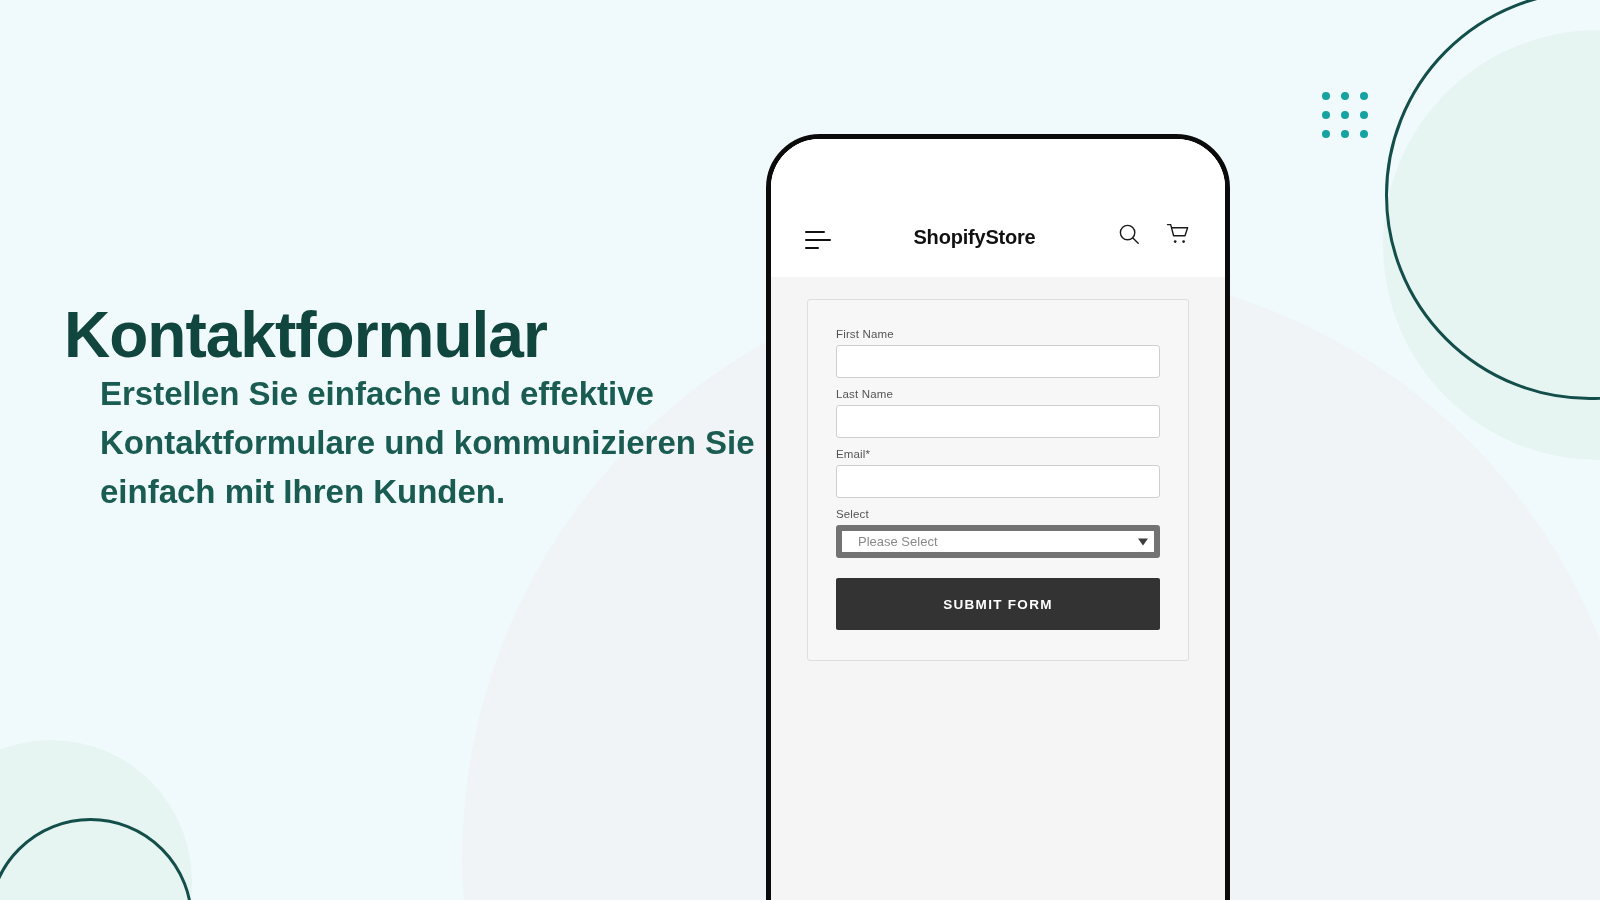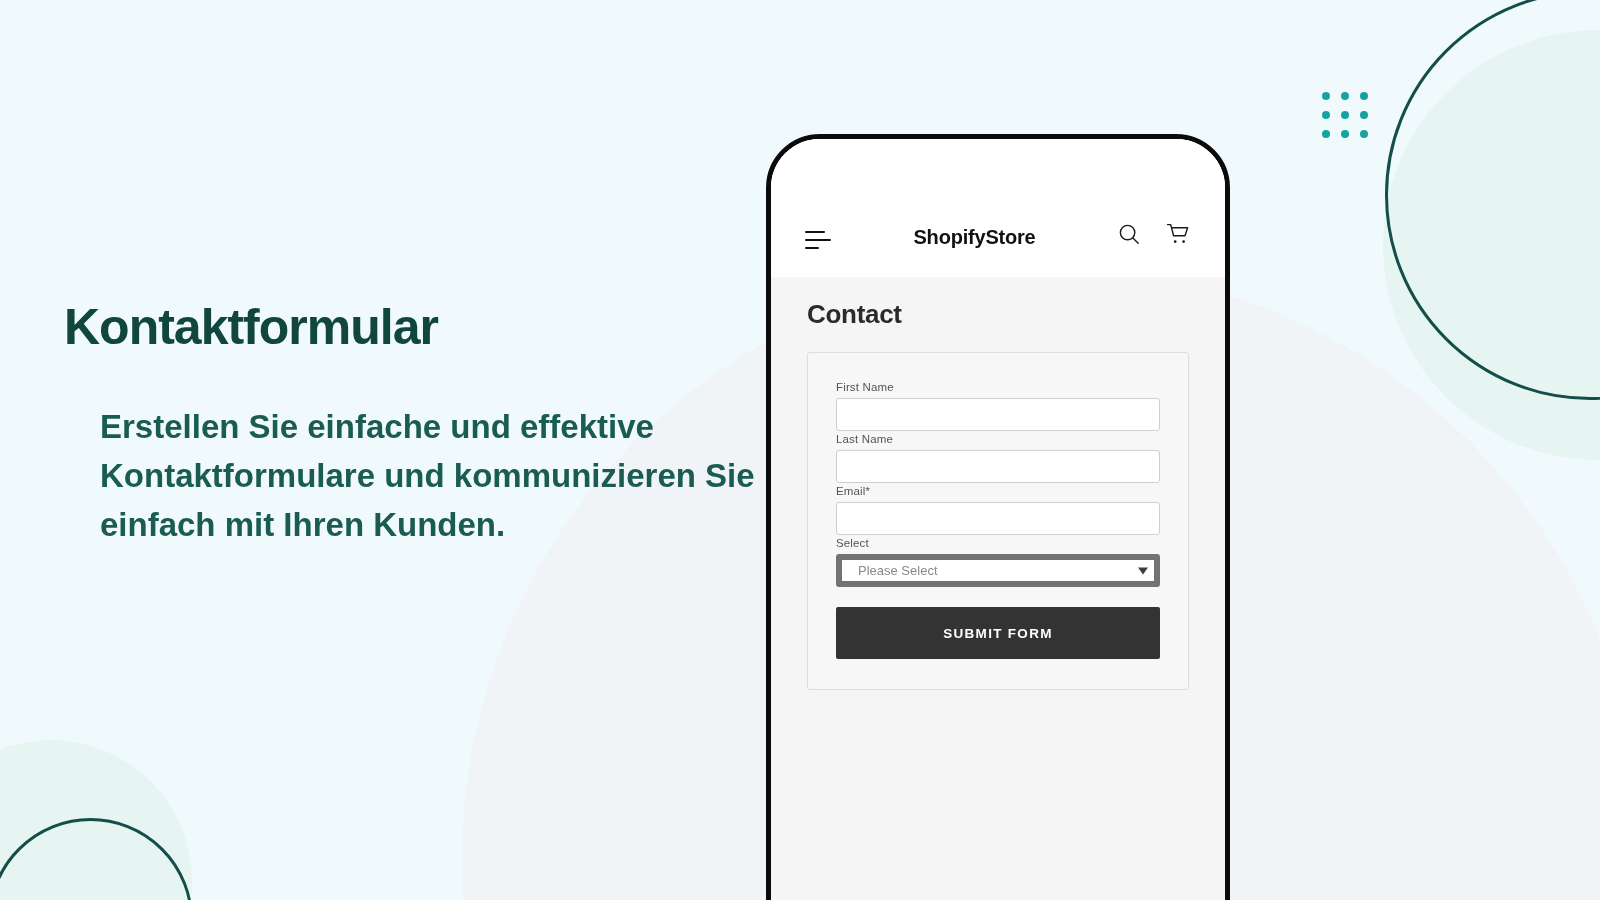--- a/index.html
+++ b/index.html
@@ -101,26 +101,25 @@
 
   
   .hero {
     position: absolute;
     left: 64px;
     top: 300px;
     width: 700px;
     z-index: 3;
   }
   .hero-title {
-    font-size: 50px;
+    font-size: 64px;
     font-weight: 800;
     color: #11463f;
     letter-spacing: -1px;
     line-height: 1.1;
-    margin-bottom: 48px;
   }
   .hero-sub {
     font-size: 33px;
     font-weight: 700;
     color: #1a5c52;
     line-height: 1.48;
     max-width: 690px;
     margin-left: 36px;
   }
 
@@ -230,21 +229,21 @@
   }
 
   .form-title {
     font-size: 23px;
     font-weight: 700;
     color: #2b2b2b;
     letter-spacing: -0.2px;
     margin-bottom: 16px;
   }
 
-  .field { margin-bottom: 2px; }
+  .field { margin-bottom: 10px; }
 
   .field-label {
     display: block;
     font-size: 11.5px;
     color: #555555;
     letter-spacing: 0.15px;
     margin-bottom: 5px;
   }
 
   .text-input {
@@ -392,21 +391,20 @@
           <svg width="25" height="22" viewBox="0 0 25 22" fill="none">
             <path d="M1.5 1.6h3.2l2.9 11.2h11.4l2.6-8.1H6.2" stroke="#1a1a1a" stroke-width="1.4" stroke-linecap="round" stroke-linejoin="round"></path>
             <circle cx="9.2" cy="18.6" r="1.35" fill="#1a1a1a"></circle>
             <circle cx="17.6" cy="18.6" r="1.35" fill="#1a1a1a"></circle>
           </svg>
         </span>
       </div>
     </div>
 
     <div class="store-body">
-      <div class="page-heading">Contact</div>
 
       <div class="form-card">
 
         <div class="field">
           <label class="field-label">First Name</label>
           <input class="text-input" type="text" value="" style="">
         </div>
 
         <div class="field">
           <label class="field-label">Last Name</label>

